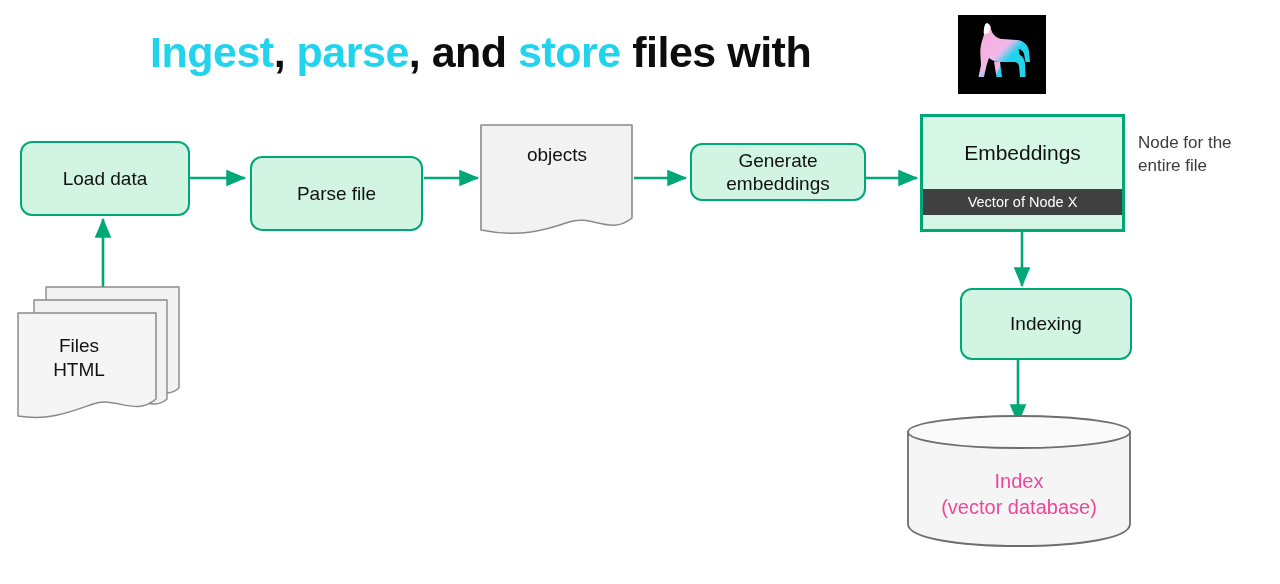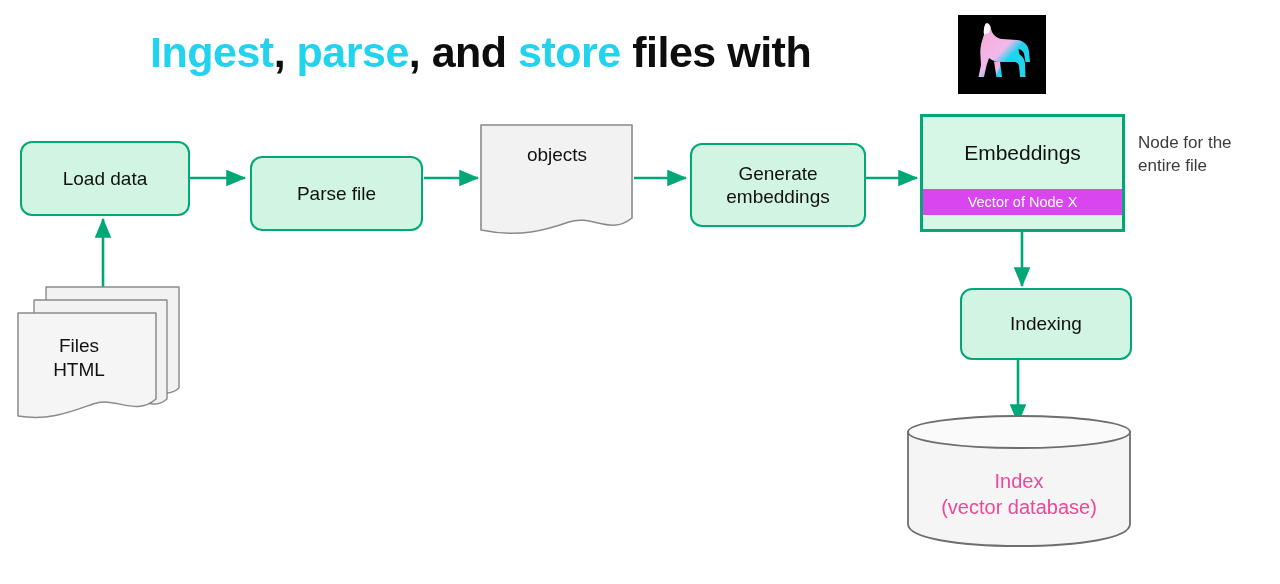--- a/index.html
+++ b/index.html
@@ -82,21 +82,21 @@
     flex: 1 1 auto;
     display: flex;
     align-items: center;
     justify-content: center;
     font-size: 21px;
     color: #111;
     background: #d6f6e6;
   }
   .embed-row-hl {
     height: 26px;
-    background: #d946ef;
+    background: #404040;
     color: #ffffff;
     display: flex;
     align-items: center;
     justify-content: center;
     font-size: 14.5px;
   }
   .embed-row-empty {
     height: 14px;
     background: #d6f6e6;
   }
@@ -187,21 +187,21 @@
   <span>Parse file</span>
 </div>
 
 <svg class="shape-svg" style="left:476px; top:122px;" width="162" height="116" viewBox="0 0 162 116" xmlns="http://www.w3.org/2000/svg">
   <path d="M5,3 L156,3 L156,96 C134,114 116,92 93,100 C70,108 44,116 5,108 Z" fill="#f2f2f2" stroke="#8a8a8a" stroke-width="1.6" stroke-linejoin="round"></path>
 </svg>
 <div class="shape-label" style="left:487px; top:143px; width:140px;">
   <div>objects</div>
 </div>
 
-<div class="node mintbox" style="left:690px; top:143px; width:176px; height:84px; flex-direction:column;">
+<div class="node mintbox" style="left:690px; top:143px; width:176px; height:58px; flex-direction:column;">
   <span>Generate</span>
   <span>embeddings</span>
 </div>
 
 <div class="embed-table" style="left:920px; top:114px; width:205px; height:118px;">
   <div class="embed-head">Embeddings</div>
   <div class="embed-row-hl">Vector of Node X</div>
   <div class="embed-row-empty"></div>
 </div>
 

